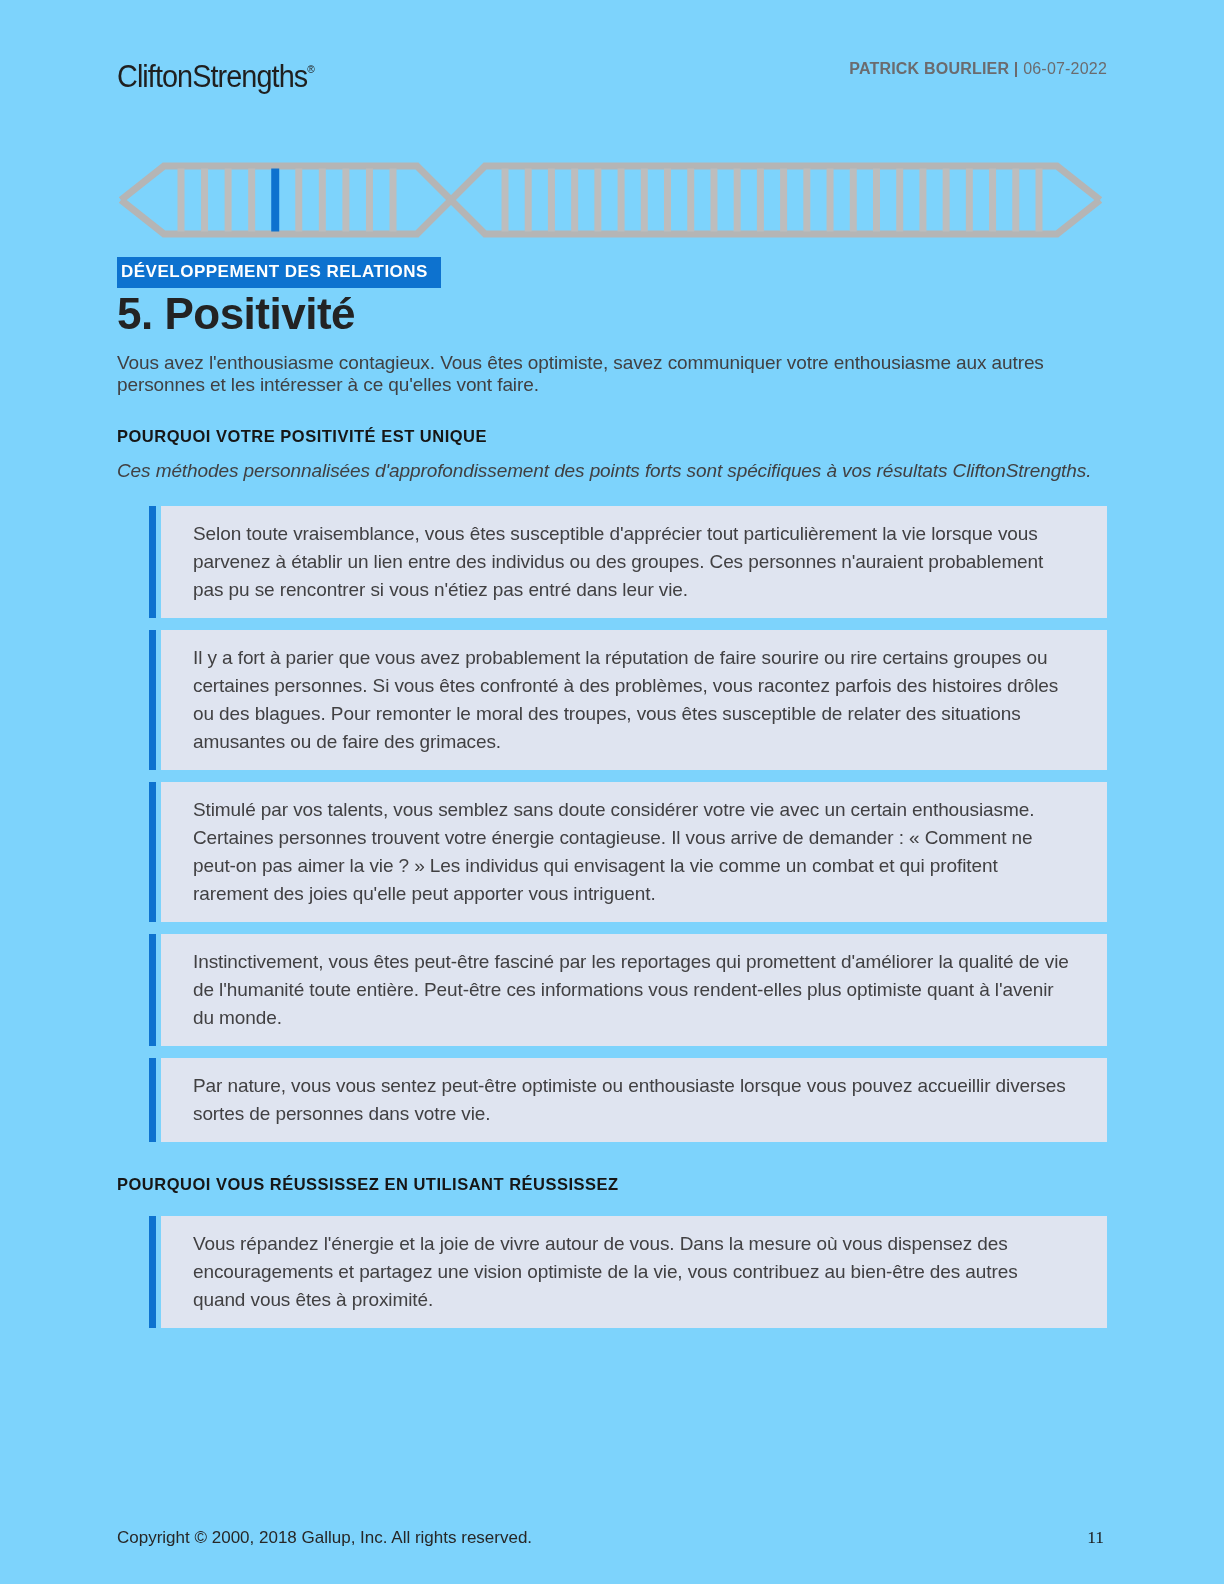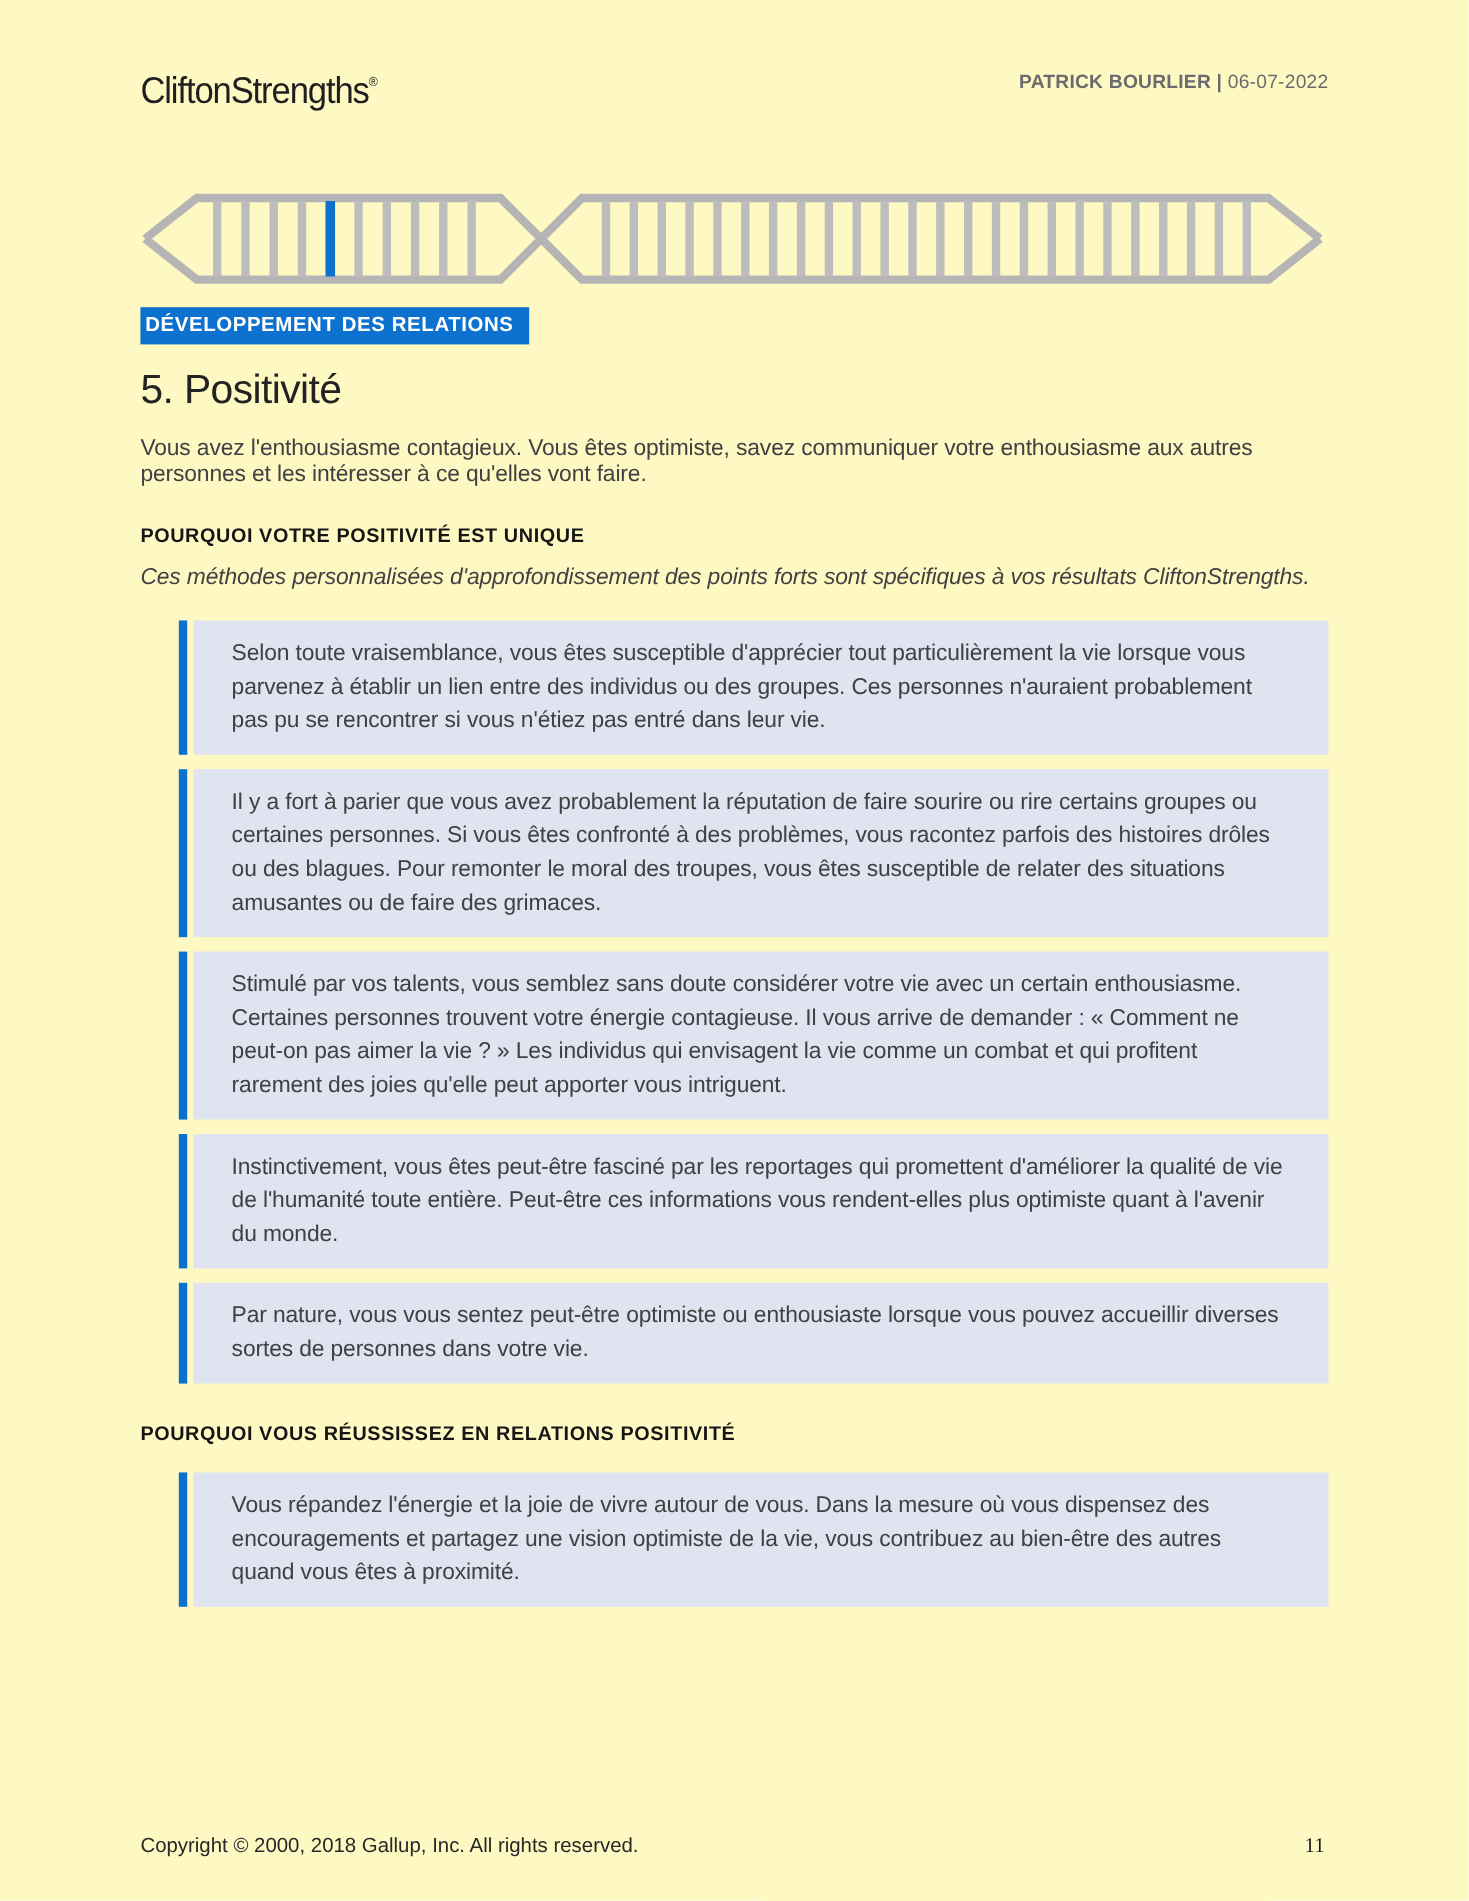--- a/index.html
+++ b/index.html
@@ -6,21 +6,21 @@
   html, body { background: #ffffff; }
   body {
     font-family: "Liberation Sans", sans-serif;
     color: #414042;
     width: 1224px;
   }
   .page {
     position: relative;
     width: 1224px;
     height: 1584px;
-    background: #fef9c3;
+    background: #7dd3fc;
     padding: 0 117px;
     overflow: hidden;
   }
 
   
   .hdr {
     padding-top: 50px;
     display: flex;
     justify-content: space-between;
     align-items: flex-start;
@@ -55,23 +55,22 @@
     color: #ffffff;
     font-weight: bold;
     font-size: 17px;
     letter-spacing: 0.5px;
     padding: 5px 13px 6px 4px;
     line-height: 20px;
   }
 
   
   .title {
-    margin-top: 12px;
-    font-size: 34px;
-    font-weight: 400;
+    font-size: 44px;
+    font-weight: 700;
     color: #232323;
     letter-spacing: -0.5px;
     line-height: 52px;
   }
 
   
   h2.sec-h {
     font-size: 16.5px;
     font-weight: bold;
     color: #161616;
@@ -227,21 +226,21 @@
   </div>
 
   <div class="insight-box">
     <div class="insight-accent"></div>
     <p class="insight-text">Par nature, vous vous sentez peut-être optimiste ou enthousiaste lorsque vous pouvez accueillir diverses sortes de personnes dans votre vie.</p>
   </div>
 </div>
   </section>
 
   <section class="sec-succeed">
-    <h2 class="sec-h">POURQUOI VOUS RÉUSSISSEZ EN RELATIONS POSITIVITÉ</h2>
+    <h2 class="sec-h">POURQUOI VOUS RÉUSSISSEZ EN UTILISANT RÉUSSISSEZ</h2>
     <div class="boxes">
   <div class="insight-box">
     <div class="insight-accent"></div>
     <p class="insight-text">Vous répandez l'énergie et la joie de vivre autour de vous. Dans la mesure où vous dispensez des encouragements et partagez une vision optimiste de la vie, vous contribuez au bien-être des autres quand vous êtes à proximité.</p>
   </div>
 </div>
   </section>
 
   <div class="ftr">
     <span>Copyright © 2000, 2018 Gallup, Inc. All rights reserved.</span>

